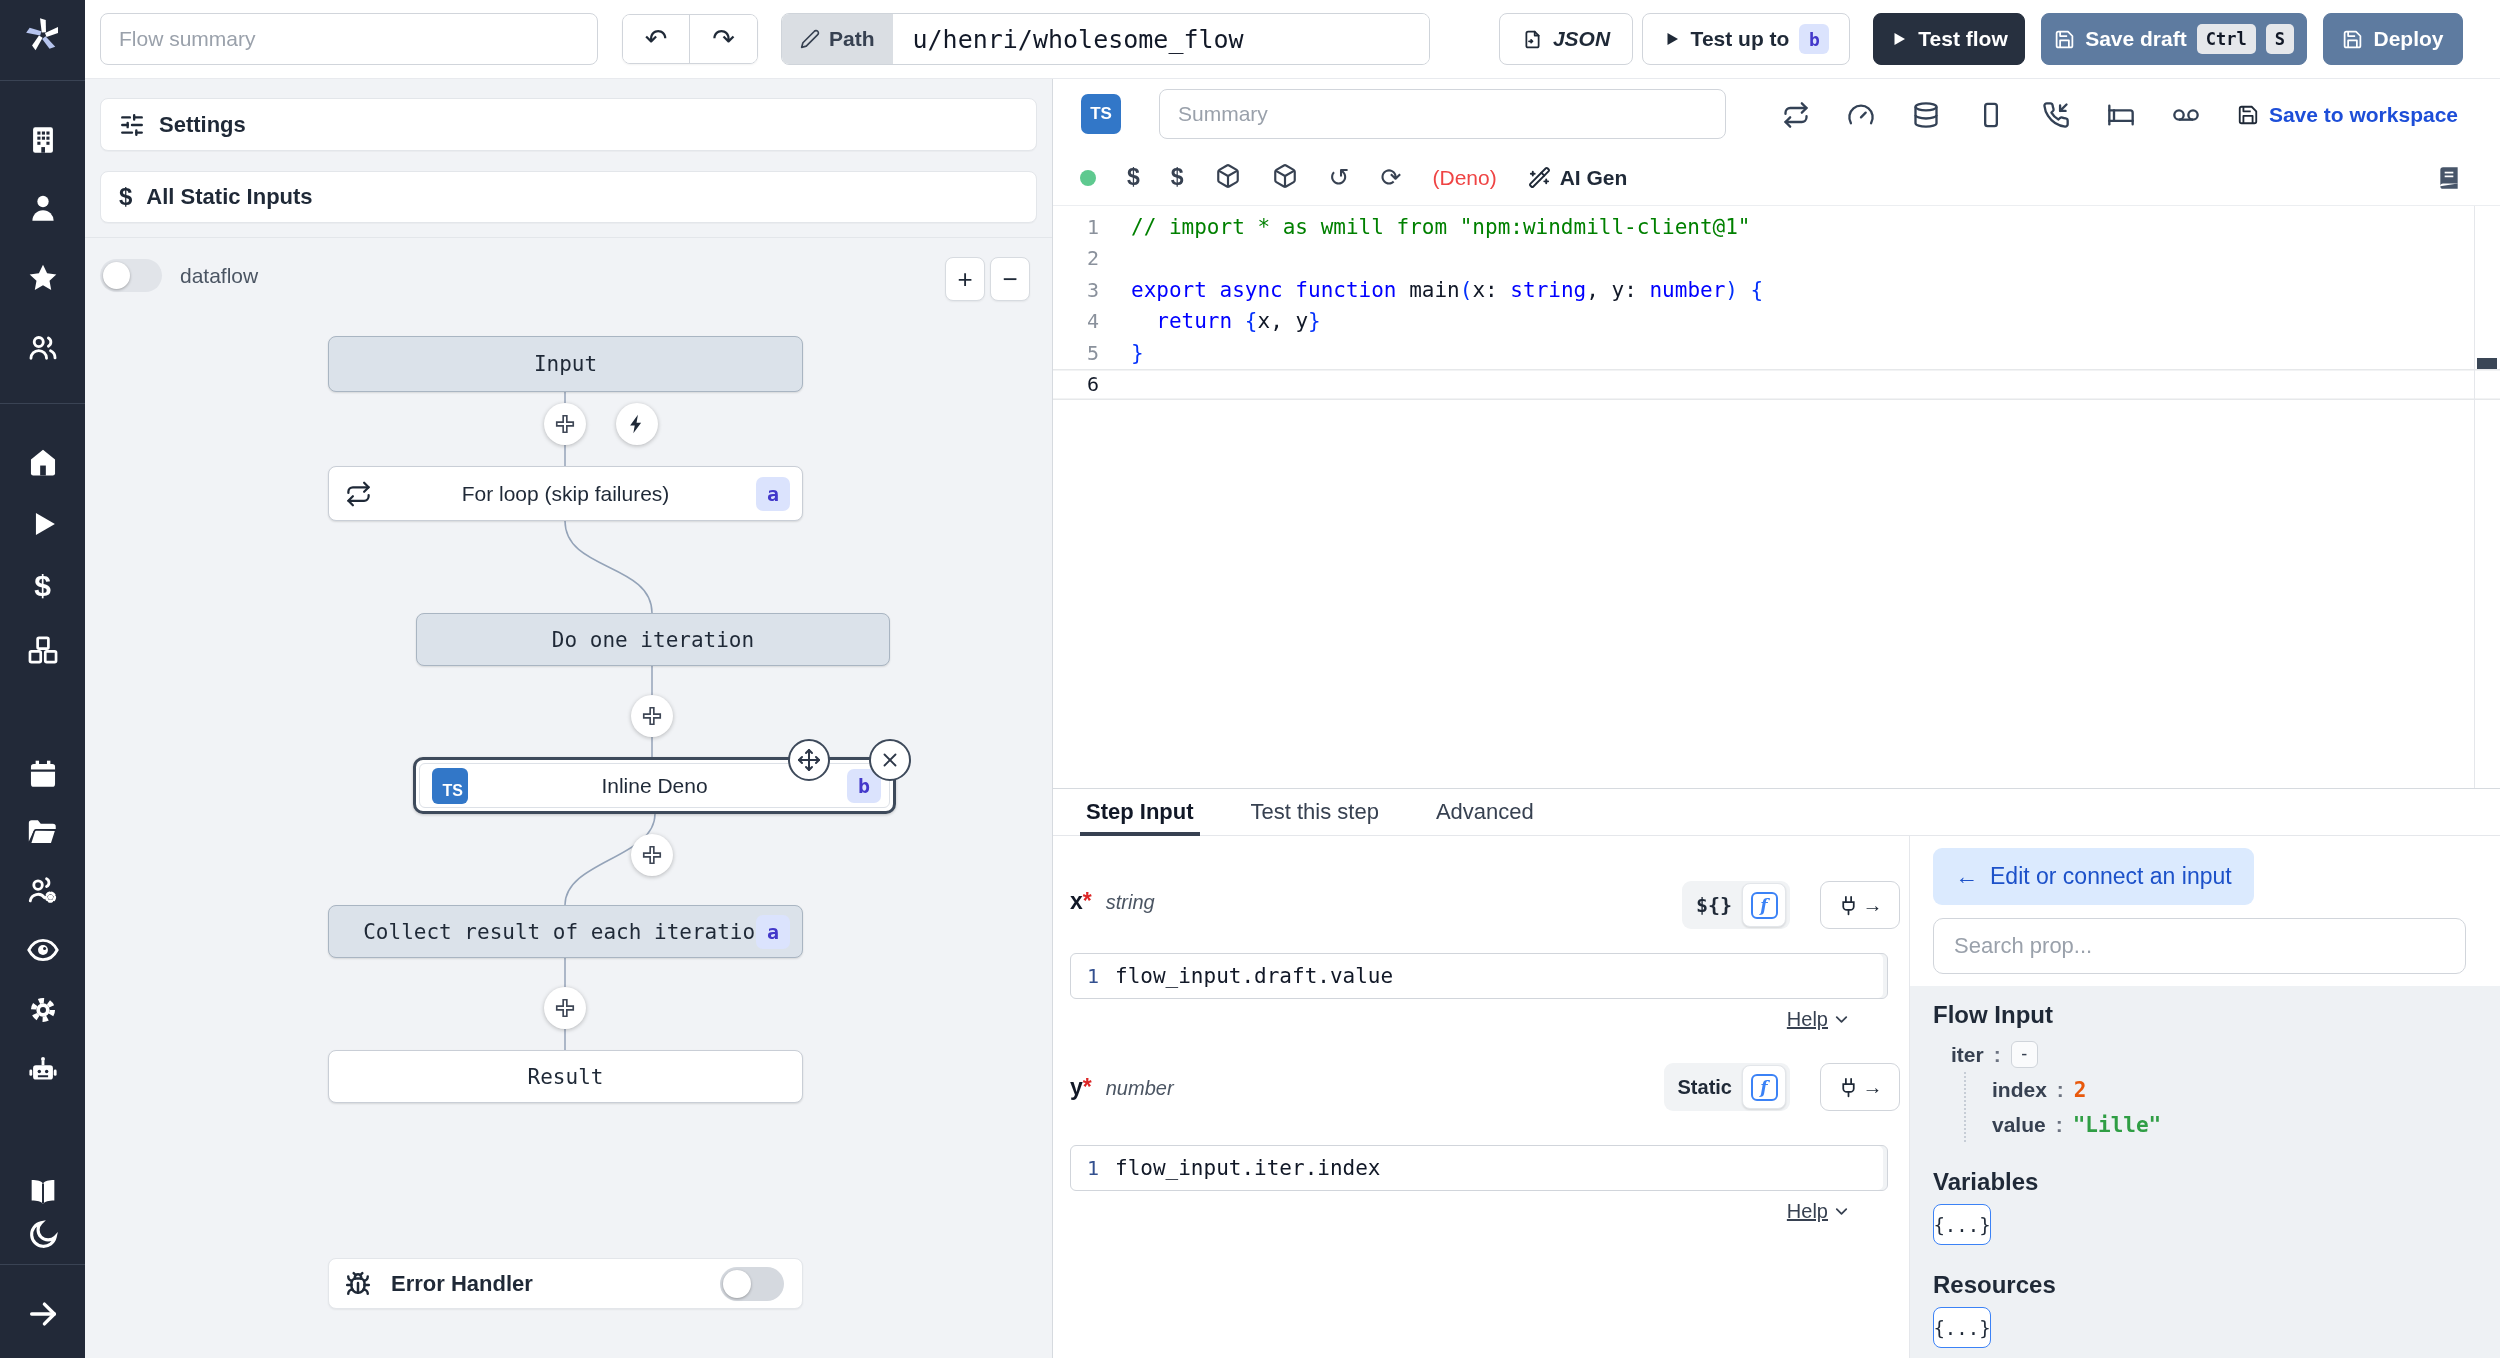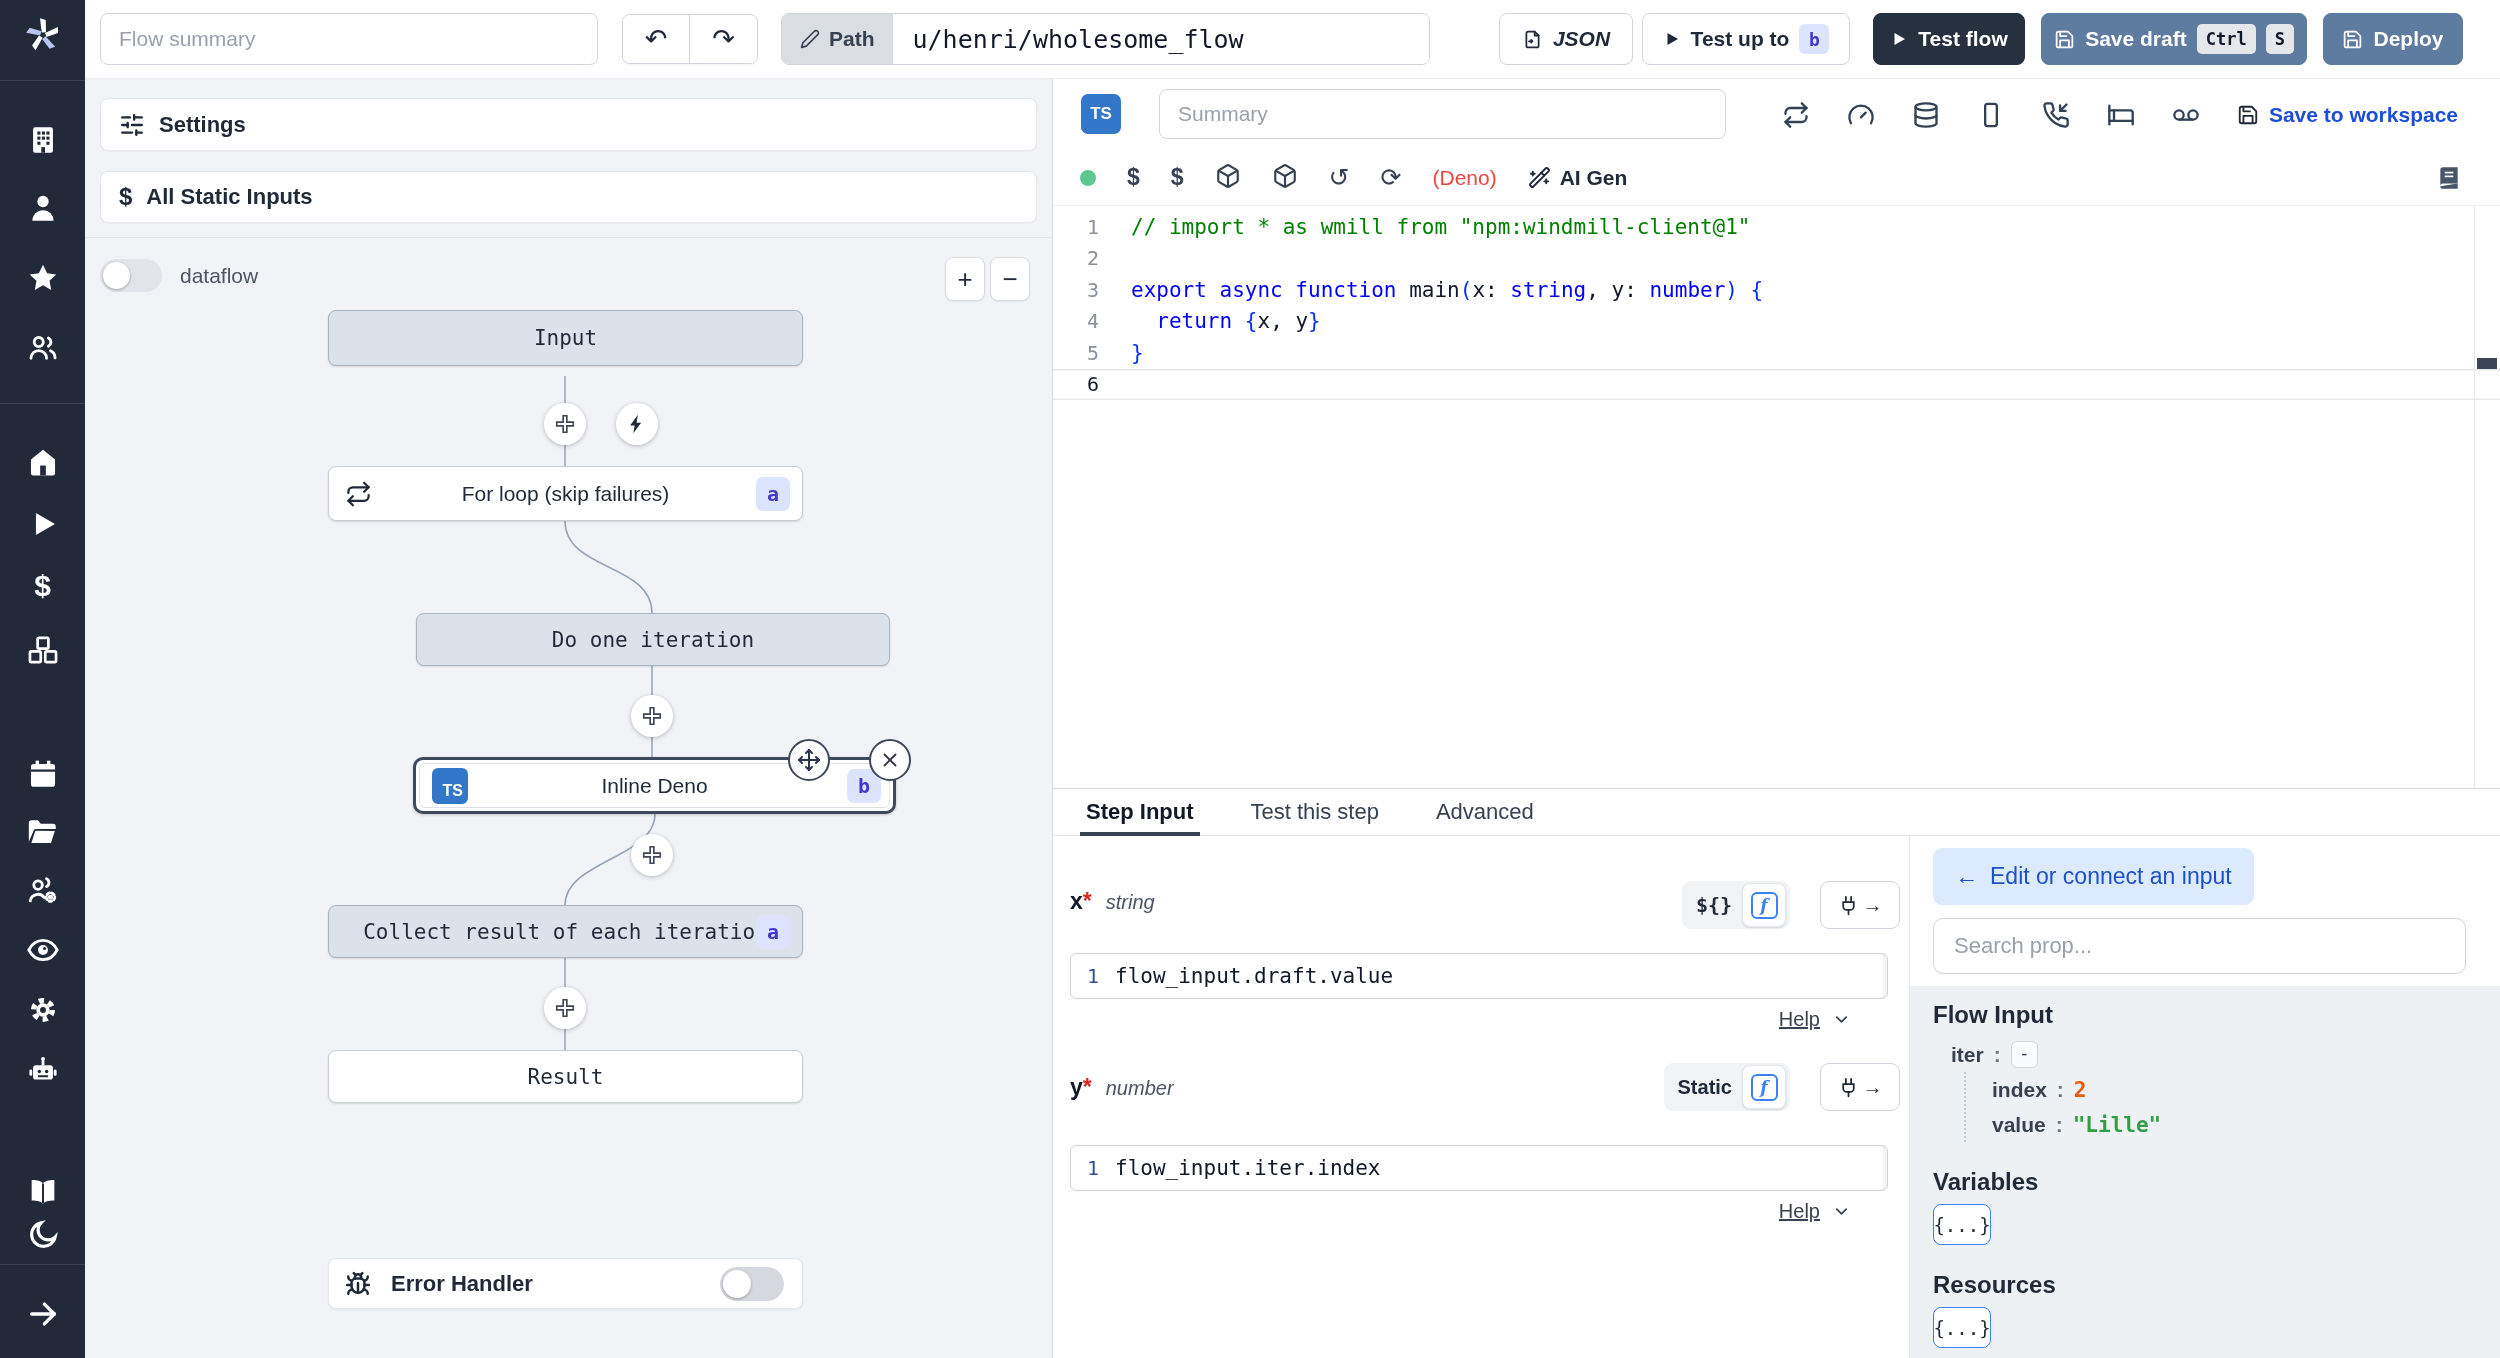--- a/index.html
+++ b/index.html
@@ -103,21 +103,21 @@
 .ftype { font-size:20px; font-style:italic; color:#4b5563; }
 .field-controls { position:absolute; right:9px; display:flex; align-items:center; gap:30px; }
 .mode-group { display:flex; align-items:center; gap:10px; background:#f1f3f5; border-radius:9px; height:48px; padding:0 4px 0 14px; }
 .mode-text { font-size:20px; font-weight:600; color:#1f2937; }
 .f-btn { width:44px; height:44px; background:#fff; border:1px solid #e3e6ea; border-radius:8px; box-shadow:0 1px 2px rgba(0,0,0,.12); display:flex; align-items:center; justify-content:center; cursor:pointer; }
 .f-icon { width:27px; height:27px; border:2px solid #3b82f6; border-radius:6px; color:#3b82f6; font-family:"DejaVu Serif",serif; font-style:italic; font-weight:700; font-size:17px; display:flex; align-items:center; justify-content:center; }
 .plug-btn { width:80px; height:48px; background:#fff; border:1px solid #d1d5db; border-radius:9px; display:flex; align-items:center; justify-content:center; gap:4px; cursor:pointer; color:#1f2937; font-size:20px; }
 .expr-box { position:absolute; left:17px; right:21px; height:46px; border:1px solid #d1d5db; border-radius:6px; background:#fff; display:flex; align-items:center; font-family:"DejaVu Sans Mono",monospace; font-size:21px; box-shadow:inset -4px 0 0 #f1f3f5; }
 .expr-num { width:44px; text-align:center; color:#33508f; font-size:20px; }
 .expr-text { color:#111827; }
-.help-row { position:absolute; right:58px; display:flex; align-items:center; gap:12px; cursor:pointer; }
+.help-row { position:absolute; right:58px; display:flex; align-items:center; gap:4px; cursor:pointer; }
 .help-link { font-size:20px; color:#374151; text-decoration:underline; }
 
 
 .prop-panel { position:absolute; left:857px; top:47px; width:591px; height:523px; background:#fff; }
 .back-pill { position:absolute; left:23px; top:12px; height:57px; display:inline-flex; align-items:center; gap:12px; background:#dbeafe; color:#1c51c9; border:none; border-radius:9px; padding:0 22px; font-size:23px; font-weight:500; cursor:pointer; }
 .search-input { position:absolute; left:23px; top:82px; width:533px; height:56px; border:1px solid #d1d5db; border-radius:10px; padding:0 20px; font-size:22px; outline:none; font-family:"Liberation Sans",sans-serif; }
 .prop-gray { position:absolute; left:0; right:0; top:150px; bottom:0; background:#eef1f4; padding:15px 23px; }
 .sec-title { font-size:24px; font-weight:700; color:#1f2937; }
 .tree-row { display:flex; align-items:center; gap:10px; height:35px; font-size:21px; }
 .tree-key { color:#374151; font-weight:600; }
@@ -365,21 +365,21 @@
 
       <div class="dataflow-row">
         <div class="toggle tgl-dataflow">
             <div class="knob"></div>
           </div>
         <span class="lbl">dataflow</span>
       </div>
       <button class="zoom-btn" style="left:860px">+</button>
       <button class="zoom-btn" style="left:905px">−</button>
 
-      <div class="node node-gray" style="left:243px; top:72px; width:475px; height:56px;">
+      <div class="node node-gray" style="left:243px; top:98px; width:475px; height:56px;">
         <span class="nlabel">Input</span>
       </div>
 
       <button class="plus-circle" style="left:459px; top:165px;">
         <svg width="22" height="22" viewBox="0 0 24 24">
             <path d="M10 3h4v7h7v4h-7v7h-4v-7H3v-4h7z" fill="#fff" stroke="#3f4756" stroke-width="1.8"></path>
           </svg>
       </button>
       <button class="plus-circle" style="left:531px; top:165px;">
         <svg width="22" height="22" viewBox="0 0 24 24">

